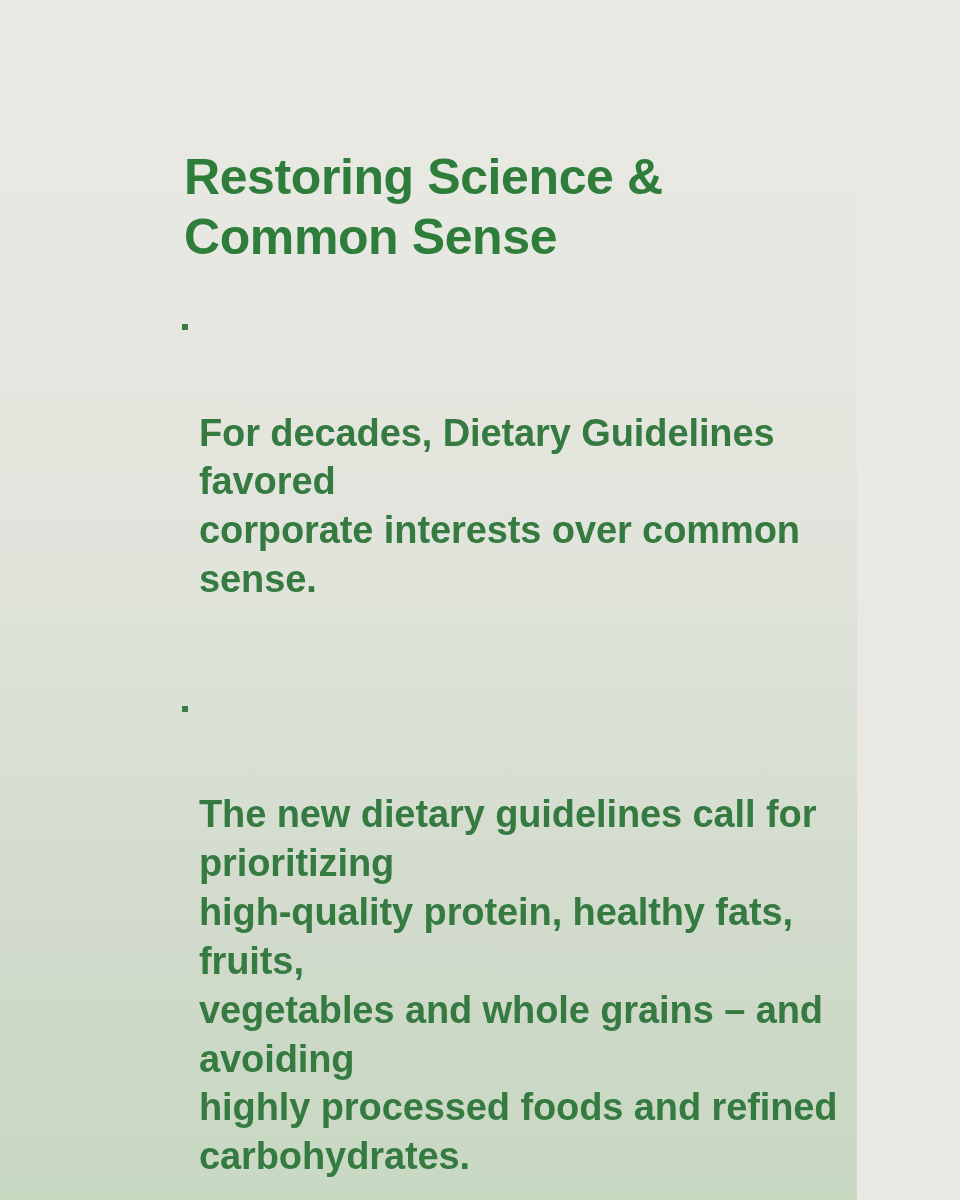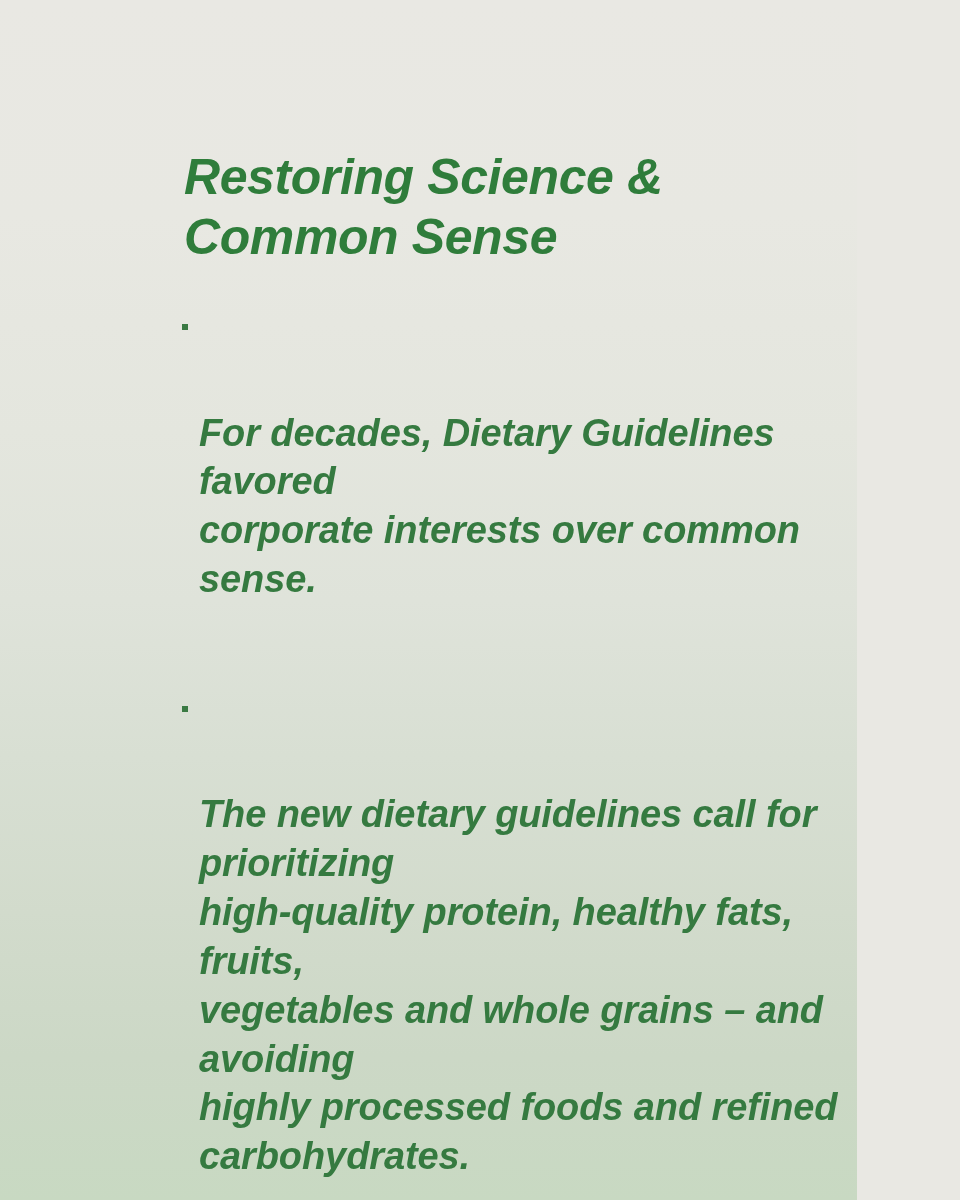--- a/index.html
+++ b/index.html
@@ -24,21 +24,20 @@
       to bottom,
       #e9e8e3 0%,
       #e8e8e2 18%,
       #e4e6de 36%,
       #dfe3da 50%,
       #d8dfd3 63%,
       #d2dbcc 76%,
       #ccd8c6 88%,
       #c8d9c2 100%
     );
-    font-style: italic;
   }
 
   #content {
     position: absolute;
     left: 182px;
     top: 148px;
     width: 700px;
   }
 
   .slide-title {

